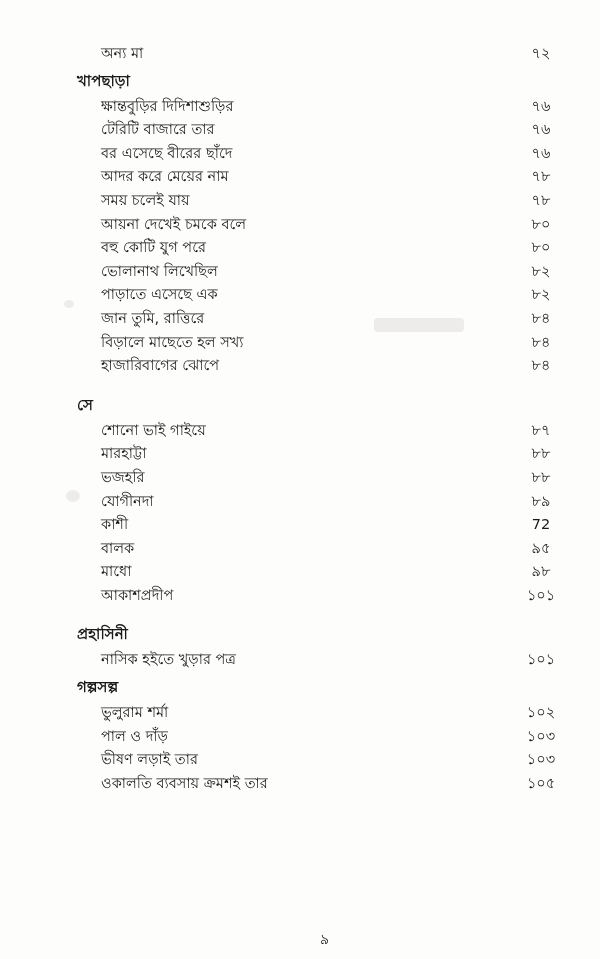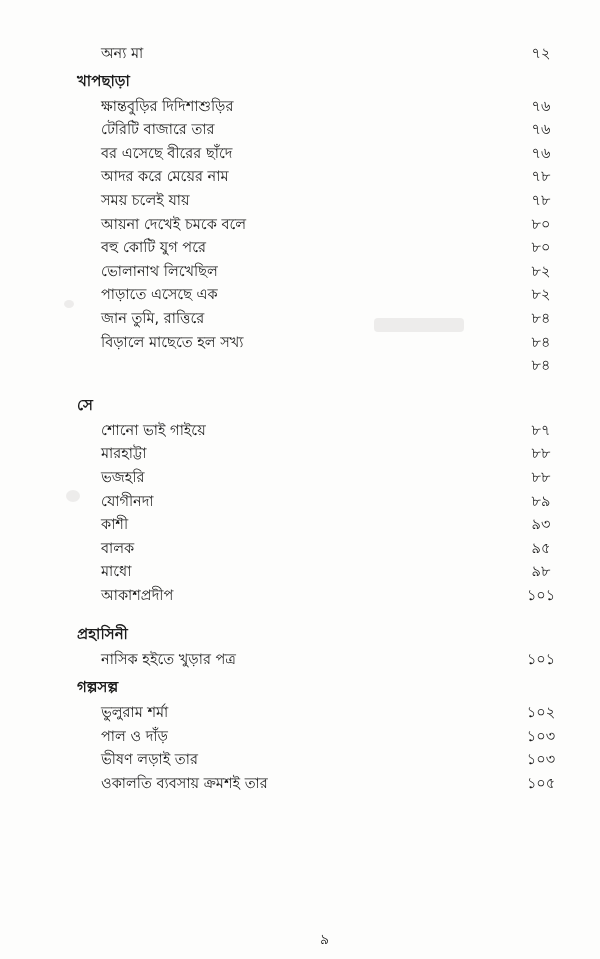--- a/index.html
+++ b/index.html
@@ -132,20 +132,21 @@
       </div>
     <div class="row">
         <span class="title">জান তুমি, রাত্তিরে</span>
         <span class="page-num">৮৪</span>
       </div>
     <div class="row">
         <span class="title">বিড়ালে মাছেতে হল সখ্য</span>
         <span class="page-num">৮৪</span>
       </div>
     <div class="row">
+        <span class="title">হাজারিবাগের ঝোপে</span>
         <span class="page-num">৮৪</span>
       </div>
 
     <div class="row section gap">
       <span class="title">সে</span>
     </div>
     <div class="row">
         <span class="title">শোনো ভাই গাইয়ে</span>
         <span class="page-num">৮৭</span>
       </div>
@@ -157,21 +158,21 @@
     <div class="row">
         <span class="title">ভজহরি</span>
         <span class="page-num">৮৮</span>
       </div>
     <div class="row">
         <span class="title">যোগীনদা</span>
         <span class="page-num">৮৯</span>
       </div>
     <div class="row">
         <span class="title">কাশী</span>
-        <span class="page-num">৯৩</span>
+        <span class="page-num">72</span>
       </div>
     <div class="row">
         <span class="title">বালক</span>
         <span class="page-num">৯৫</span>
       </div>
     <div class="row">
         <span class="title">মাধো</span>
         <span class="page-num">৯৮</span>
       </div>
     <div class="row">

